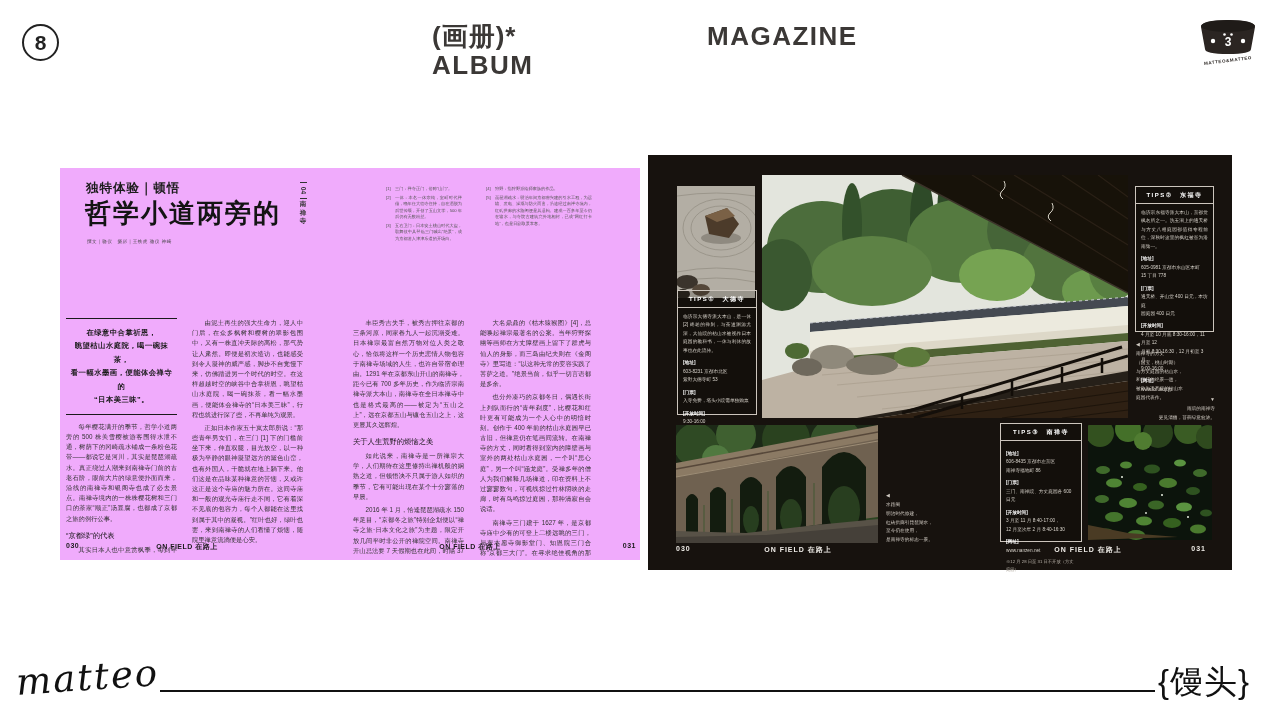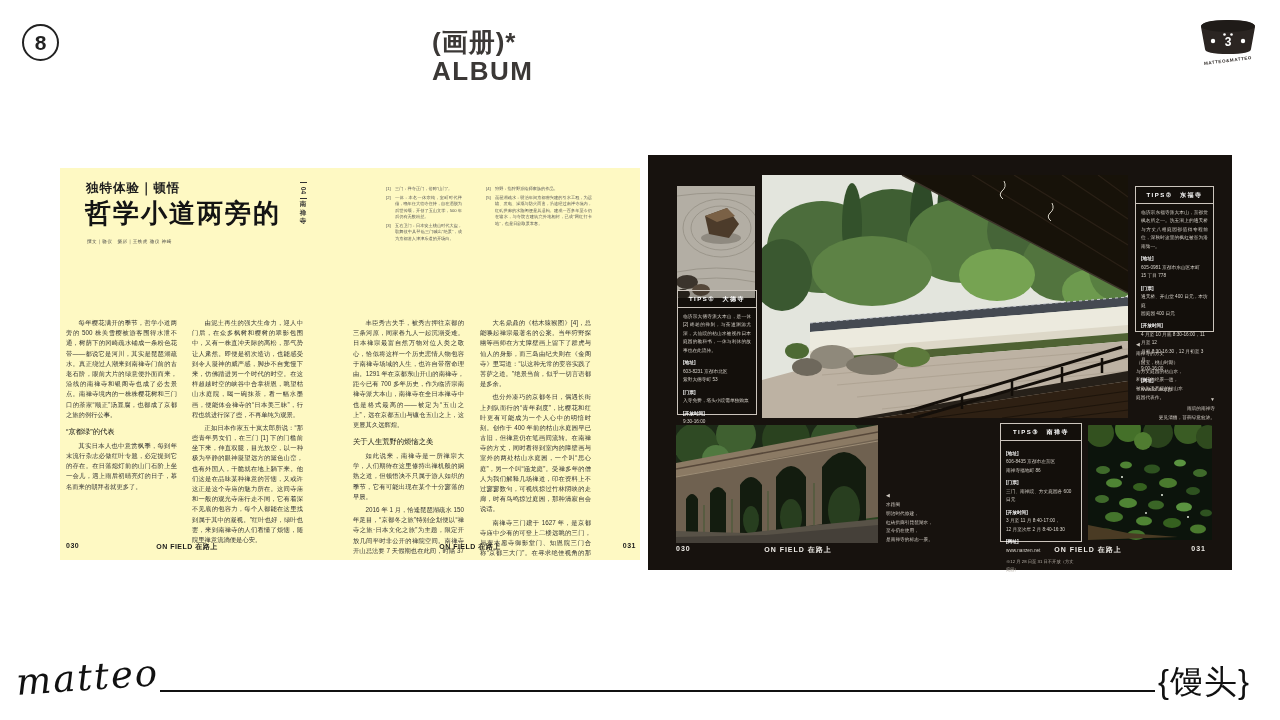--- a/index.html
+++ b/index.html
@@ -18,21 +18,21 @@
   .logo-sub{font-size:4.5px;font-weight:bold;color:#2c2724;letter-spacing:.6px;
     transform:rotate(-7deg);margin-top:-2px;}
 
   
   .sig{left:16px;top:656px;font-family:"DejaVu Serif",serif;font-style:italic;
     font-size:37px;color:#111;transform:rotate(-4deg);letter-spacing:2px;}
   .rule{left:160px;top:690px;width:995px;height:2px;background:#111;}
   .brand{left:1158px;top:660px;font-size:33px;font-weight:400;color:#111;letter-spacing:1px;}
 
   
-  .alb{left:60px;top:168px;width:580px;height:392px;background:#fef9c3;}
+  .alb{left:60px;top:168px;width:580px;height:392px;background:#f0abfc;}
   .alb .kicker{left:26px;top:12px;font-size:12.5px;font-weight:800;color:#1c1c1c;letter-spacing:1px;}
   .alb .title{left:25px;top:28px;font-size:26px;font-weight:800;color:#141414;letter-spacing:2px;}
   .alb .byline{left:27px;top:71px;font-size:4.6px;color:#444;letter-spacing:.5px;}
   .vtab{left:236px;top:13px;width:14px;display:flex;flex-direction:column;align-items:center;
     font-size:6.5px;font-weight:bold;color:#333;line-height:1.35;}
   .vtab .bar{width:7px;height:1px;background:#333;margin:1px 0;}
   .vtab .num{transform:rotate(90deg);margin:2px 0;}
   .fnotes{font-size:4.2px;line-height:1.55;color:#555;}
   .fnote{display:flex;margin-bottom:2px;}
   .fnote .n{width:9px;flex:none;}
@@ -60,26 +60,27 @@
   .mcap .mk{font-size:5px;margin-bottom:1px;}
   .mag .foot{top:390px;font-size:7px;font-weight:bold;color:#efece7;letter-spacing:1px;}
 </style>
 </head>
 <body>
 
 <div class="abs slide-num">
   <span>8</span>
 </div>
 
-<div class="abs head-block" style="left:432px;top:28px;">
+<div class="abs head-block" style="left:432px;top:22px;">
   <div class="head-zh">(画册)*</div>
   <div class="head-en">ALBUM</div>
 </div>
 
 <div class="abs head-block" style="left:707px;top:22px;">
+  <div class="head-en">MAGAZINE</div>
 </div>
 
 <div class="abs logo-wrap">
   <svg width="64" height="40" viewBox="0 0 64 40">
     <path d="M5,11 Q5,4 32,4 Q59,4 59,11 L55,33 Q55,38 32,38 Q9,38 9,33 Z" fill="#2b2522"></path>
     <ellipse cx="32" cy="10" rx="27" ry="6" fill="#1f1b18"></ellipse>
     <circle cx="28.5" cy="18.5" r="1.3" fill="#fff"></circle>
     <circle cx="35.5" cy="18.5" r="1.3" fill="#fff"></circle>
     <circle cx="17" cy="25" r="2.2" fill="#fff"></circle>
     <circle cx="47" cy="25" r="2.2" fill="#fff"></circle>
@@ -123,20 +124,26 @@
         <span class="n">[4]</span>
         <span class="t">狩野：指狩野派绘师家族的作品。</span>
       </div>
       <div class="fnote">
         <span class="n">[5]</span>
         <span class="t">琵琶湖疏水：明治年间京都府兴建的引水工程，为运输、发电、灌溉与防火而凿，沿途经过南禅寺境内，红砖拱廊的水路阁便是其遗构。建成一百多年至今仍在输水，与寺院古建筑意外地相衬，已成“网红打卡地”，也是日剧取景常客。</span>
       </div>
     </div>
 
   <div class="abs col" id="col1" style="left:6px;width:111px;">
+    <div class="qbox" id="quote-box">
+        <div>在绿意中合掌祈恩，</div>
+        <div>眺望枯山水庭院，喝一碗抹茶，</div>
+        <div>看一幅水墨画，便能体会禅寺的</div>
+        <div>“日本美三昧”。</div>
+      </div>
     <div id="col1-body">
         <div class="blk-p">每年樱花满开的季节，哲学小道两旁的 500 株关雪樱被游客围得水泄不通，树荫下的冈崎疏水铺成一条粉色花带——都说它是河川，其实是琵琶湖疏水。真正绕过人潮来到南禅寺门前的古老石阶，眼前大片的绿意便扑面而来，沿线的南禅寺和银阁寺也成了必去景点。南禅寺境内的一株株樱花树和三门口的茶家“顺正”汤豆腐，也都成了京都之旅的例行公事。</div>
         <div class="blk-h">“京都绿”的代表</div>
         <div class="blk-p">其实日本人也中意赏枫季，每到年末流行杂志必做红叶专题，必定提到它的存在。在日落熄灯前的山门石阶上坐一会儿，遇上雨后初晴亮灯的日子，慕名而来的朝拜者就更多了。</div>
       </div>
   </div>
   <div class="abs col" id="col2" style="left:132px;width:111px;">
       <div class="blk-p">由泥土再生的强大生命力，迎人中门后，在众多枫树和樱树的翠影包围中，又有一株直冲天际的高松，那气势让人肃然。即便是初次造访，也能感受到令人凝神的威严感，脚步不自觉慢下来，仿佛踏进另一个时代的时空。在这样超越时空的峡谷中合掌祈恩，眺望枯山水庭院，喝一碗抹茶，看一幅水墨画，便能体会禅寺的“日本美三昧”，行程也就进行深了些，不再单纯为观景。</div>
       <div class="blk-p">正如日本作家五十岚太郎所说：“那些青年男女们，在三门 [1] 下的门槛前坐下来，伸直双腿，目光放空，以一种极为平静的眼神凝望远方的黛色山峦，也有外国人，干脆就在地上躺下来。他们这是在品味某种禅意的苦恼，又或许这正是这个寺庙的魅力所在。这间寺庙和一般的观光寺庙行走不同，它有着深不见底的包容力，每个人都能在这里找到属于其中的凝视。”红叶也好，绿叶也罢，来到南禅寺的人们看懂了烦恼，随院里禅意流淌便是心安。</div>
     </div>

